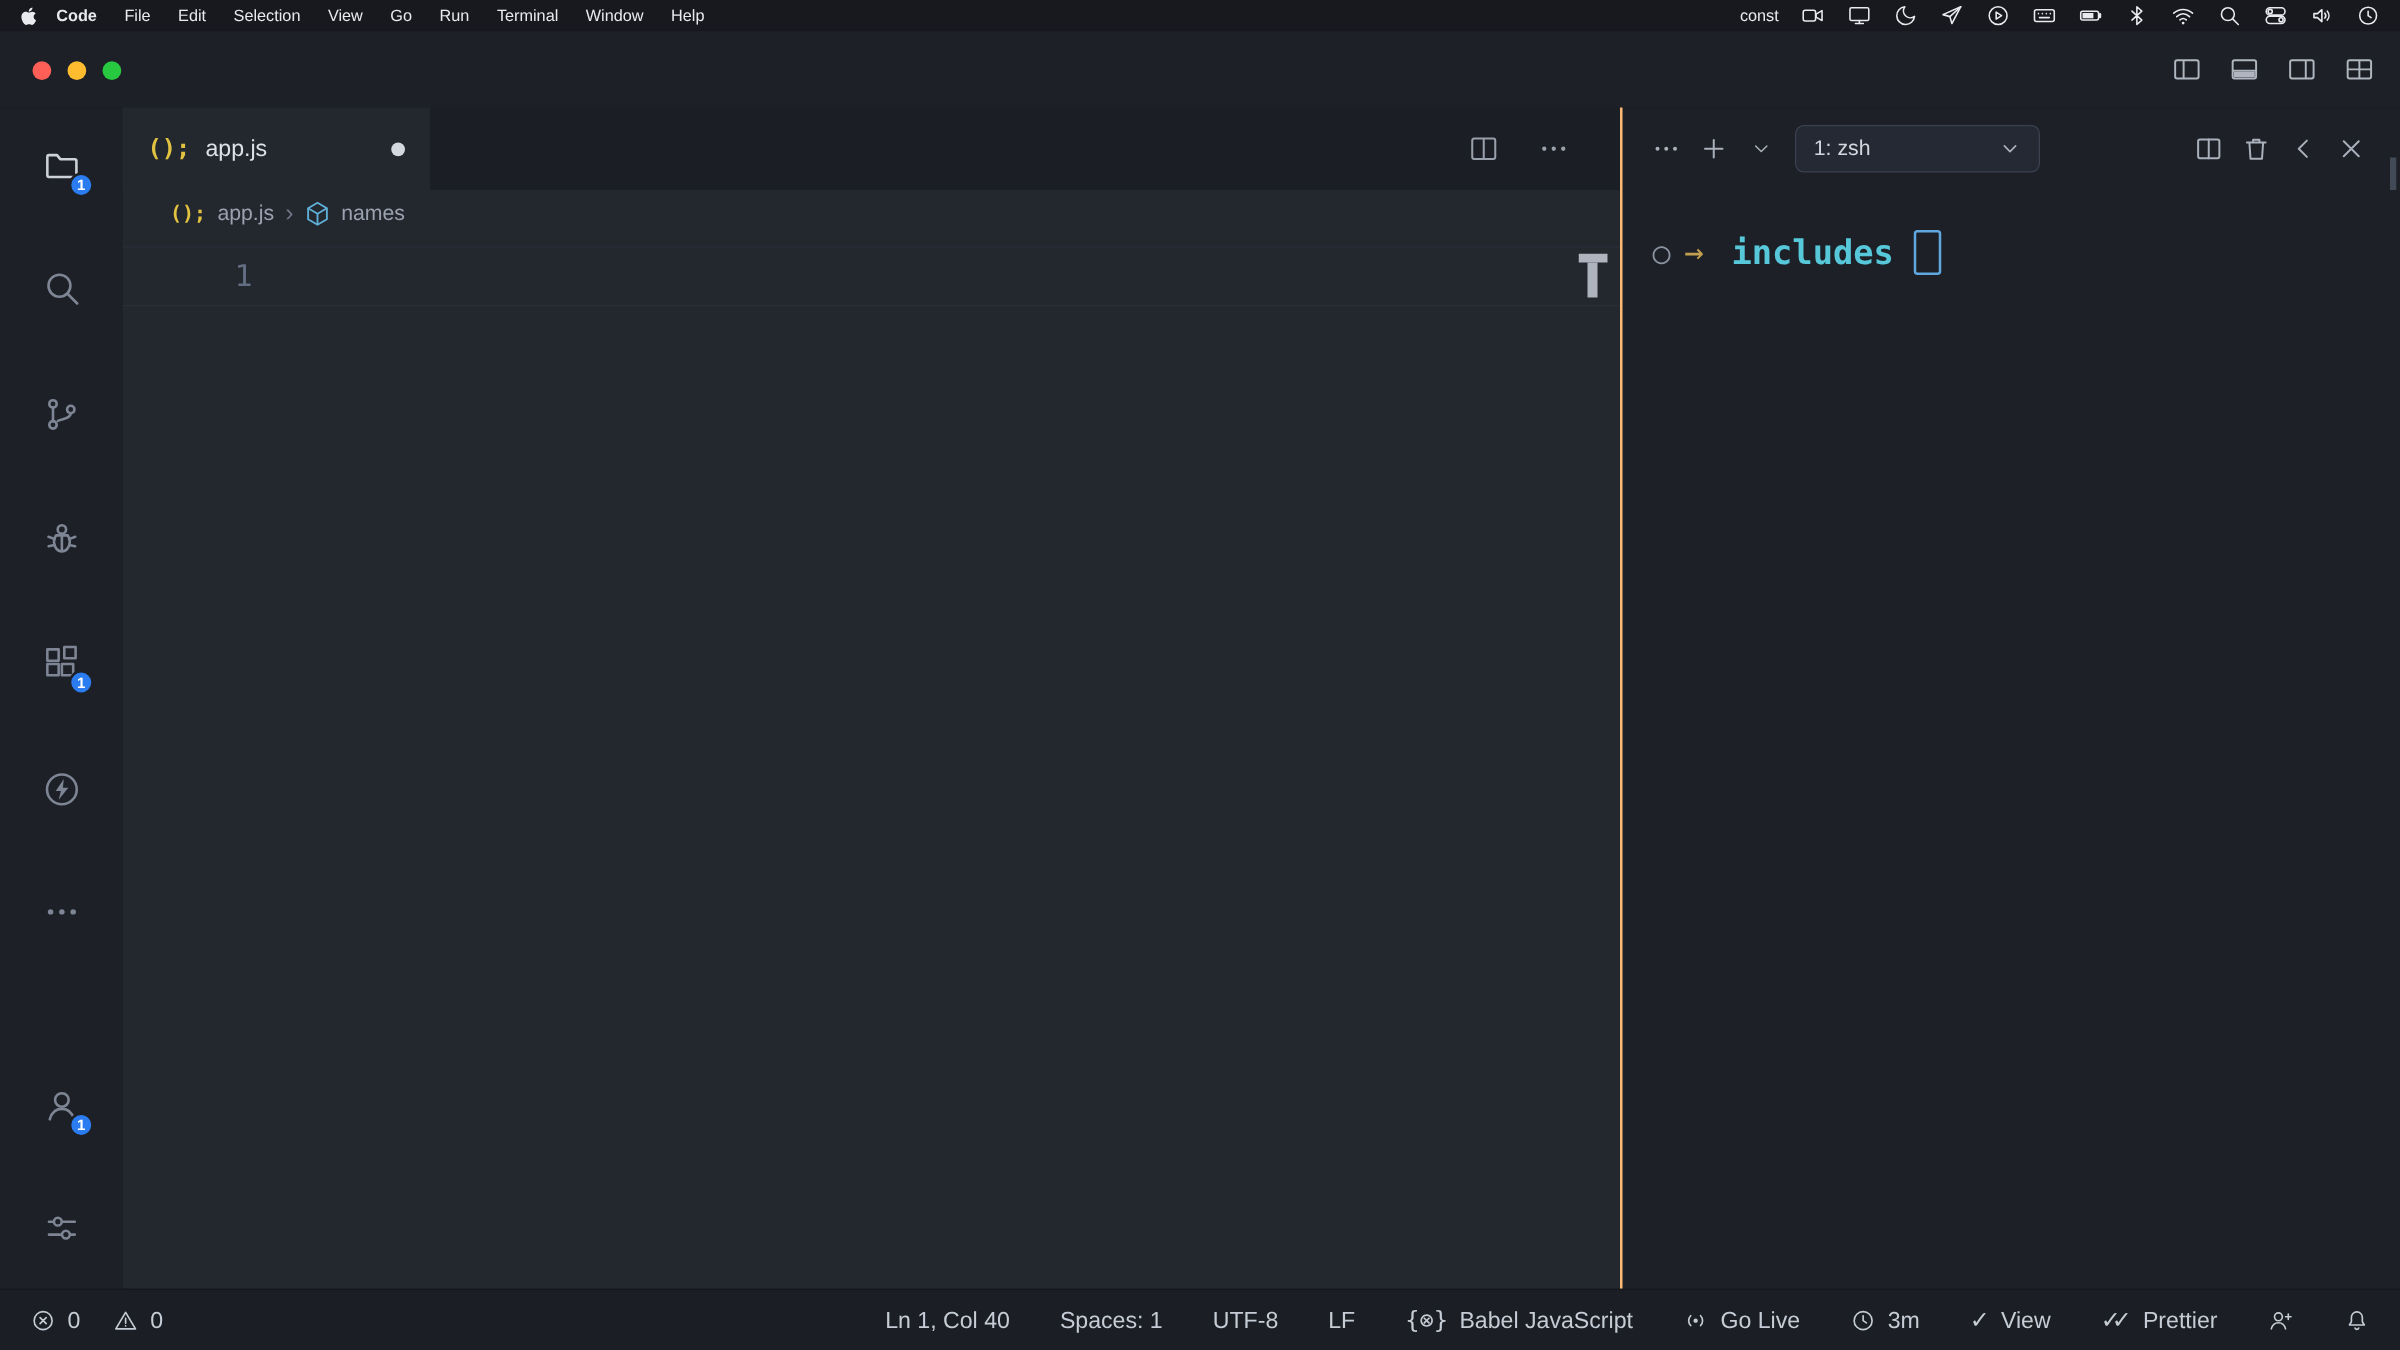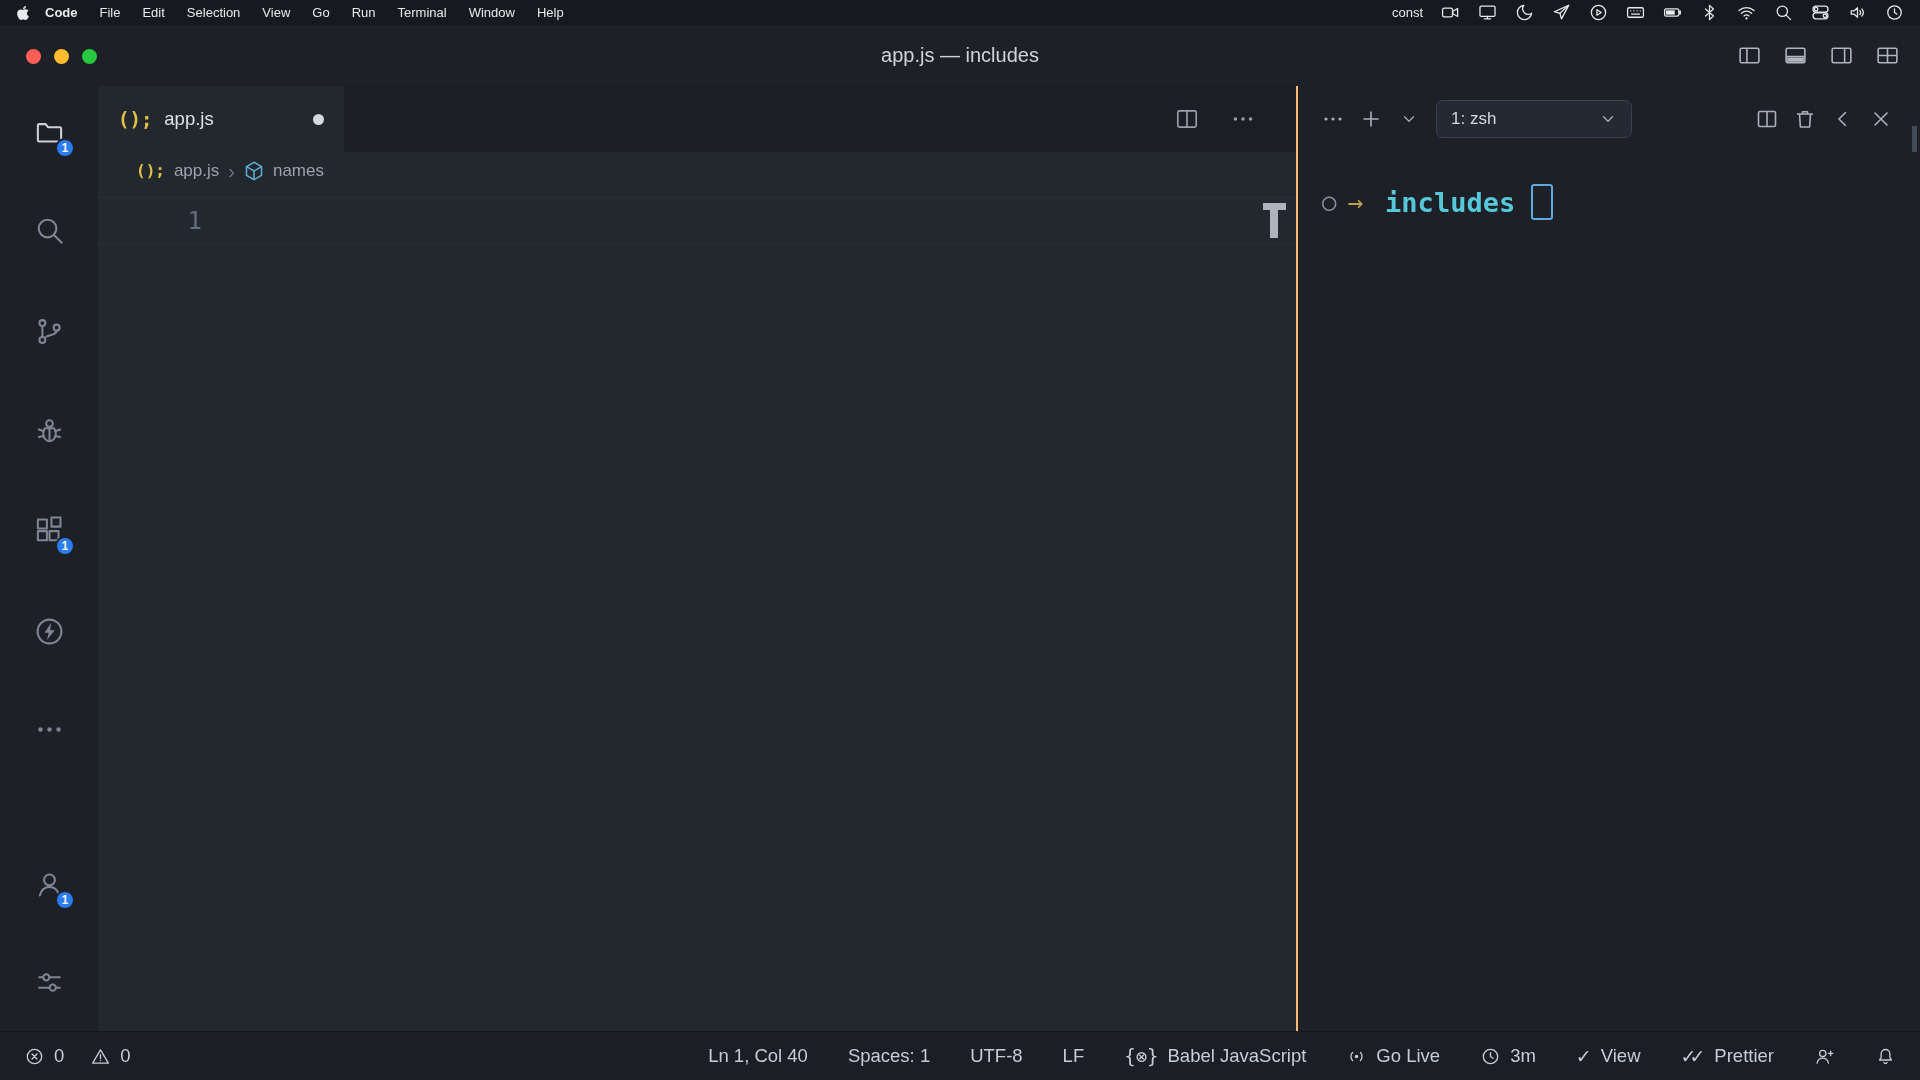--- a/index.html
+++ b/index.html
@@ -193,21 +193,20 @@
         </span>
     </div>
   </div>
 
   <div class="titlebar">
     <div class="traffic">
       <div class="tl red"></div>
       <div class="tl yellow"></div>
       <div class="tl green"></div>
     </div>
-    <div class="title">app.js — includes</div>
     <div class="tb-actions">
       <span>
           <svg class="tbi" viewBox="0 0 24 24">
             <rect x="3" y="5" width="18" height="14" rx="1.5"></rect>
             <path d="M9.5 5v14"></path>
           </svg>
         </span>
       <span>
           <svg class="tbi" viewBox="0 0 24 24">
             <rect x="3" y="5" width="18" height="14" rx="1.5"></rect>

